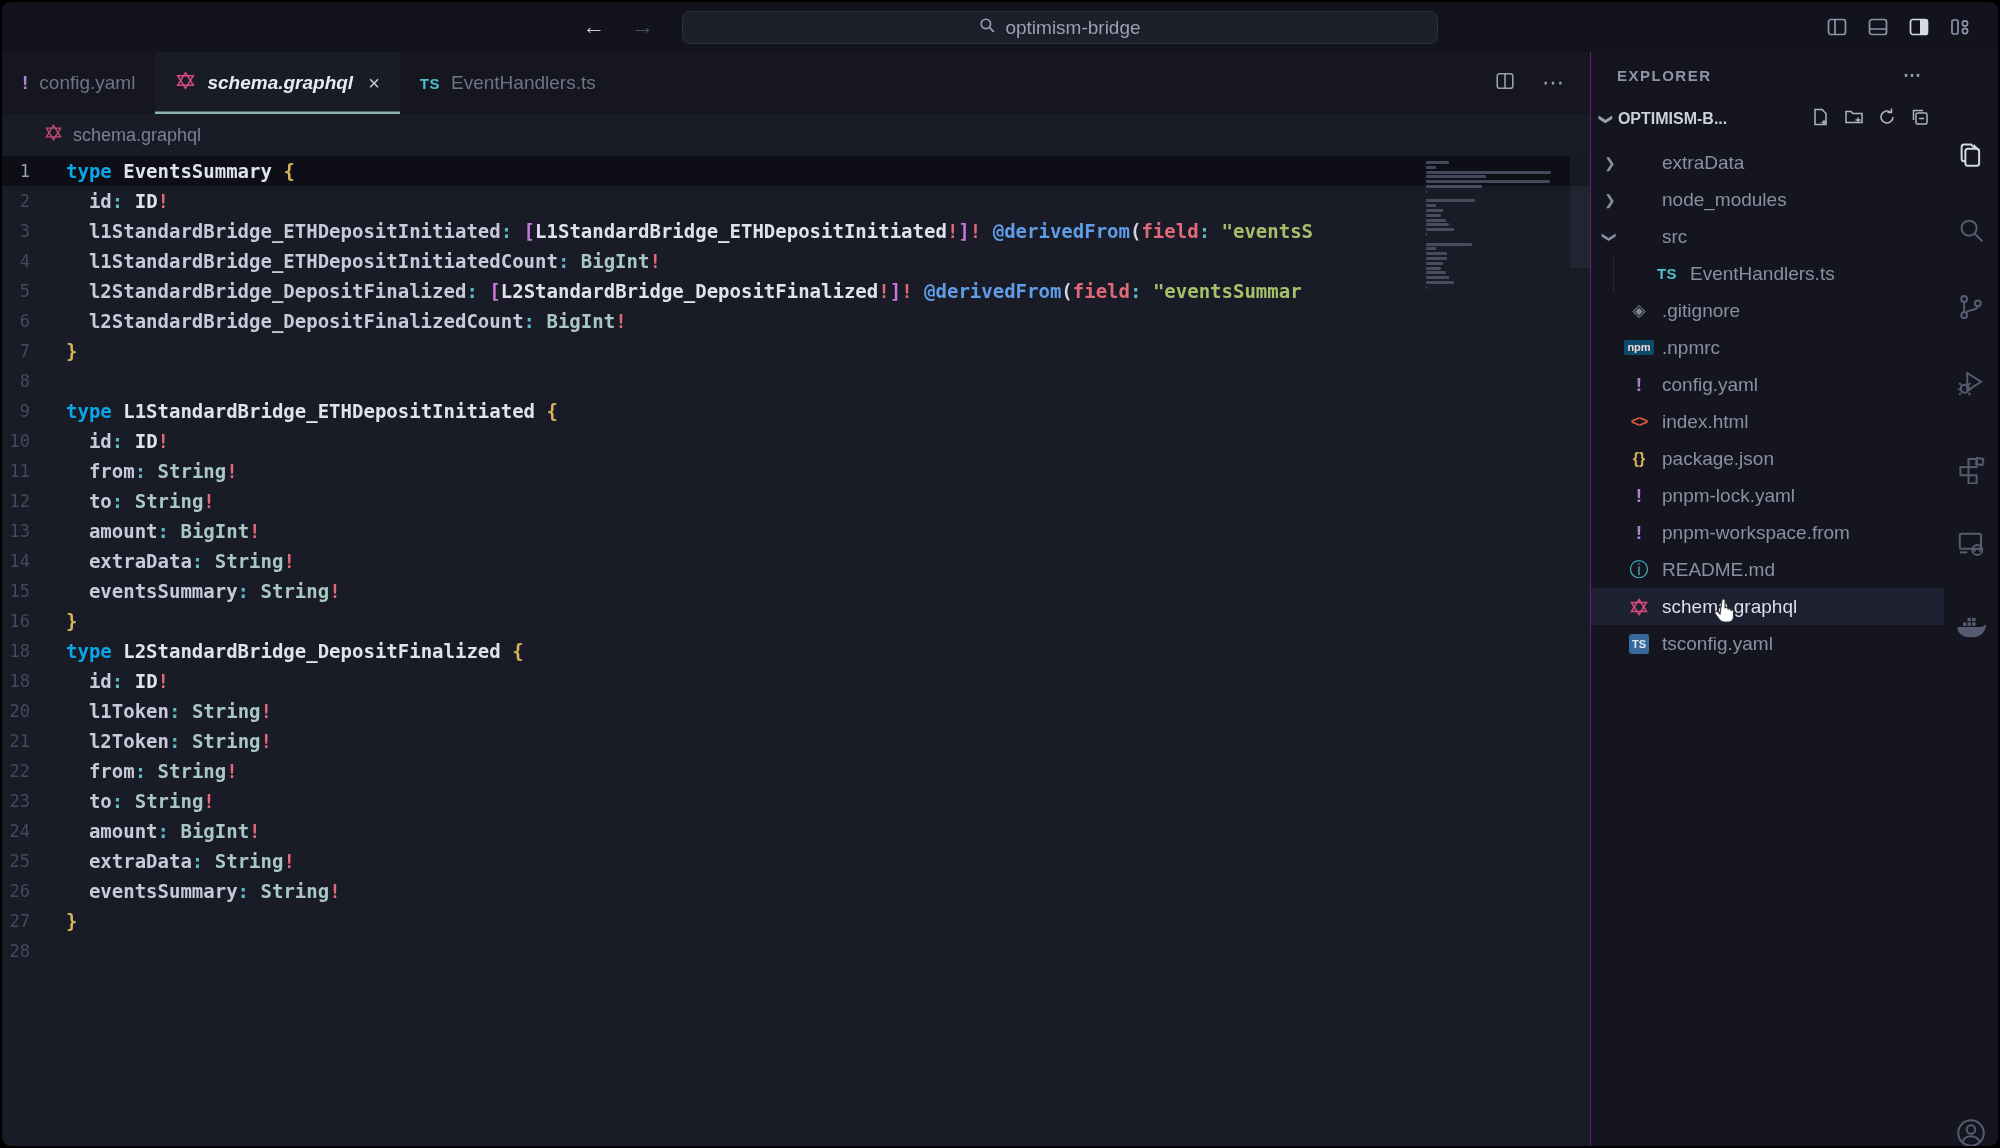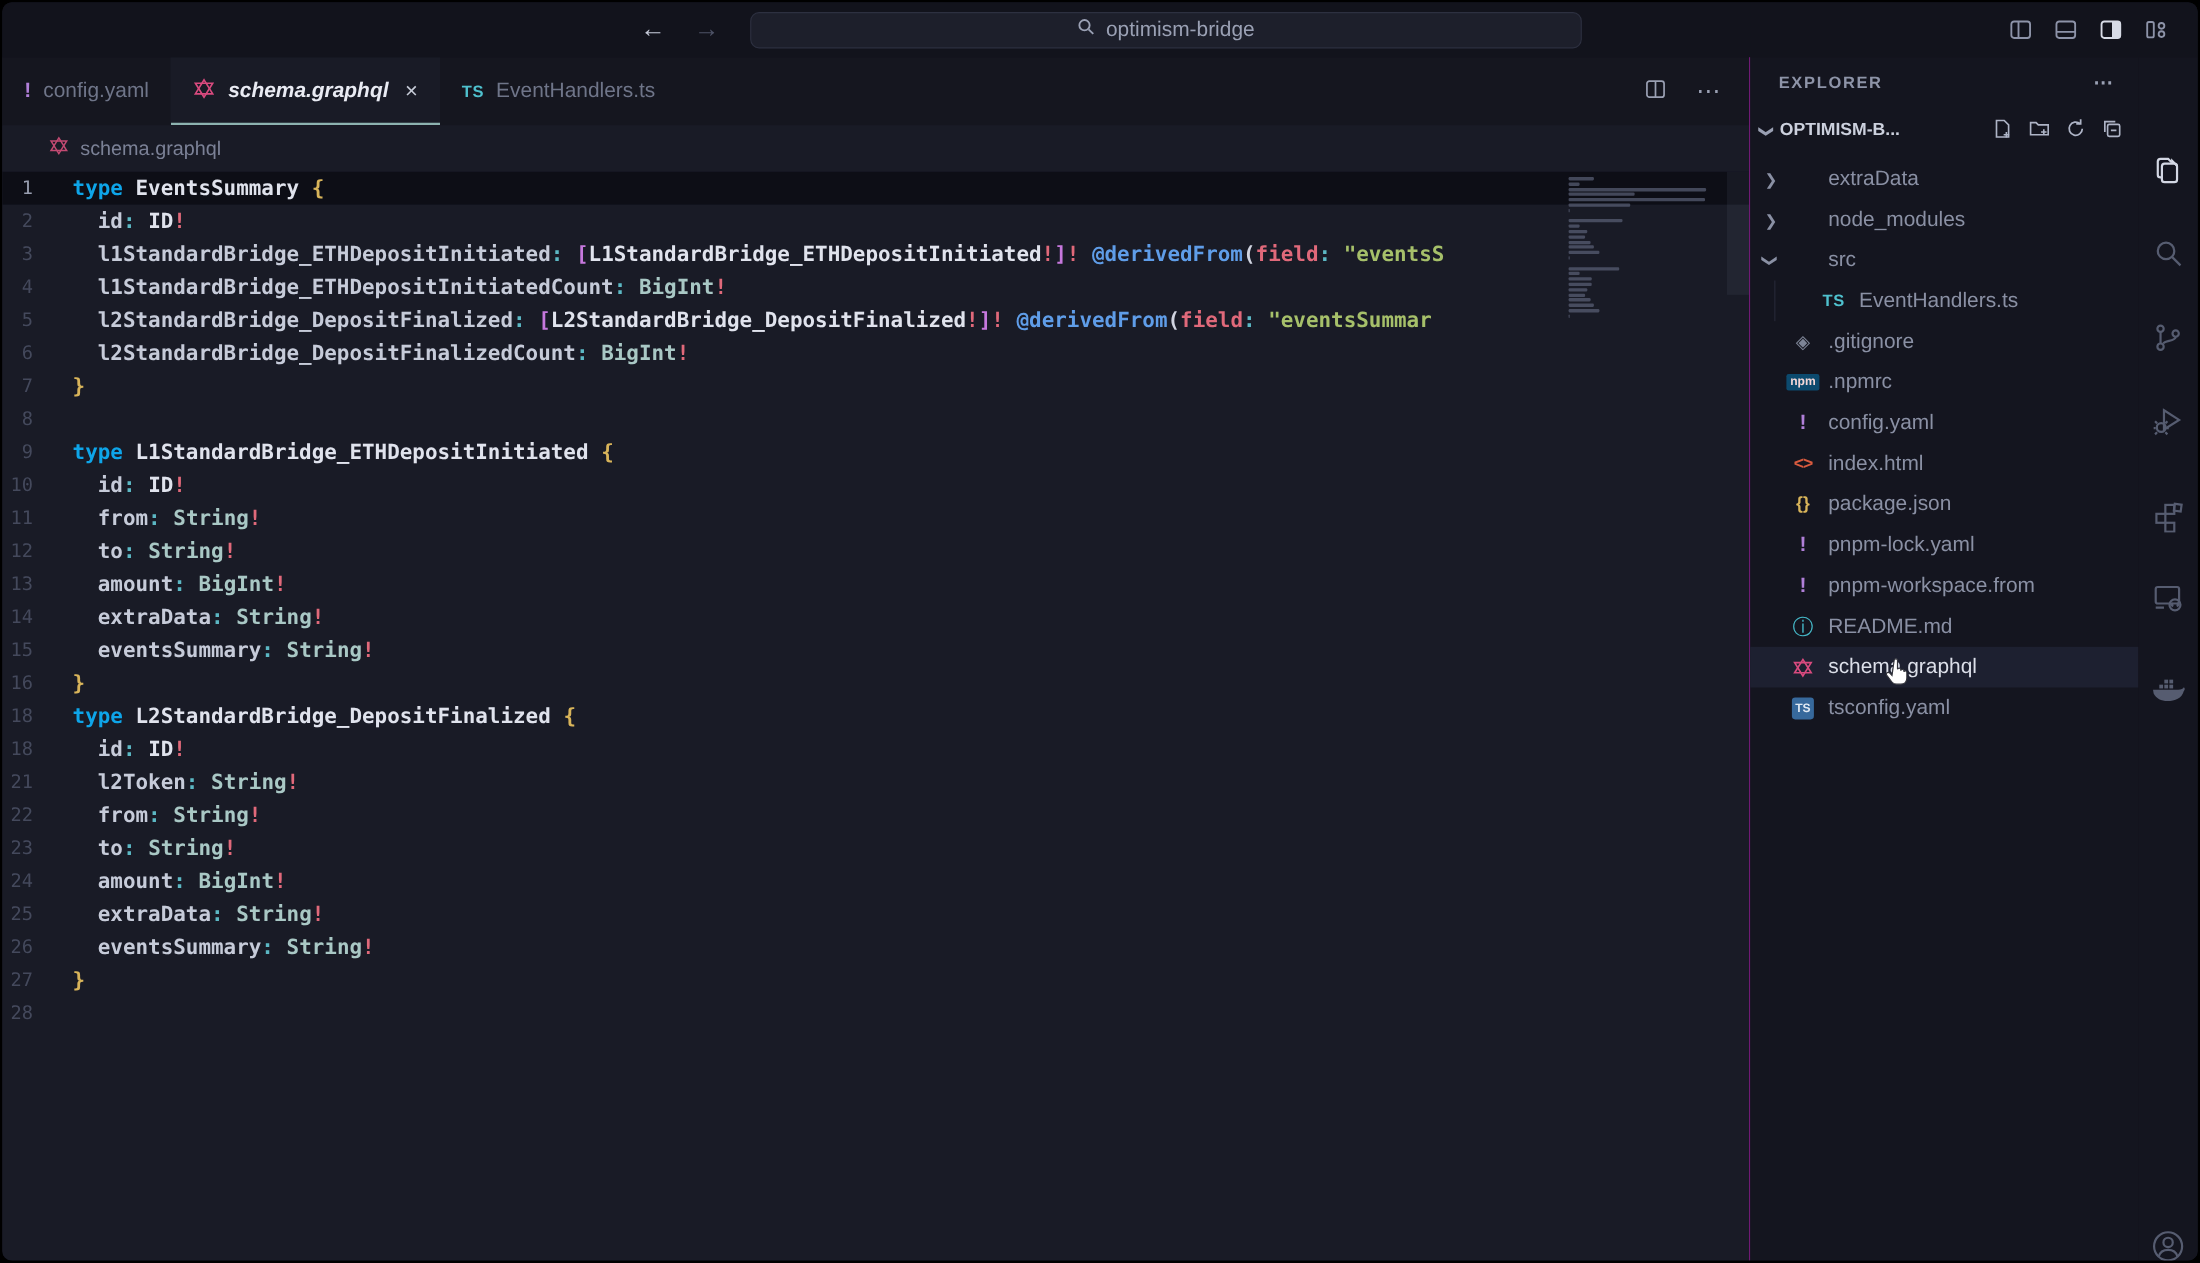--- a/index.html
+++ b/index.html
@@ -199,20 +199,21 @@
             <div class="code-row"><span class="ln">9</span><span class="code-text"><span class="tk-k">type</span><span class="tk-w"> </span><span class="tk-t">L1StandardBridge_ETHDepositInitiated</span><span class="tk-w"> </span><span class="tk-b">{</span></span></div>
             <div class="code-row"><span class="ln">10</span><span class="code-text"><span class="tk-w">  </span><span class="tk-f">id</span><span class="tk-c">:</span><span class="tk-w"> </span><span class="tk-i">ID</span><span class="tk-x">!</span></span></div>
             <div class="code-row"><span class="ln">11</span><span class="code-text"><span class="tk-w">  </span><span class="tk-f">from</span><span class="tk-c">:</span><span class="tk-w"> </span><span class="tk-s">String</span><span class="tk-x">!</span></span></div>
             <div class="code-row"><span class="ln">12</span><span class="code-text"><span class="tk-w">  </span><span class="tk-f">to</span><span class="tk-c">:</span><span class="tk-w"> </span><span class="tk-s">String</span><span class="tk-x">!</span></span></div>
             <div class="code-row"><span class="ln">13</span><span class="code-text"><span class="tk-w">  </span><span class="tk-f">amount</span><span class="tk-c">:</span><span class="tk-w"> </span><span class="tk-s">BigInt</span><span class="tk-x">!</span></span></div>
             <div class="code-row"><span class="ln">14</span><span class="code-text"><span class="tk-w">  </span><span class="tk-f">extraData</span><span class="tk-c">:</span><span class="tk-w"> </span><span class="tk-s">String</span><span class="tk-x">!</span></span></div>
             <div class="code-row"><span class="ln">15</span><span class="code-text"><span class="tk-w">  </span><span class="tk-f">eventsSummary</span><span class="tk-c">:</span><span class="tk-w"> </span><span class="tk-s">String</span><span class="tk-x">!</span></span></div>
             <div class="code-row"><span class="ln">16</span><span class="code-text"><span class="tk-b">}</span></span></div>
             <div class="code-row"><span class="ln">18</span><span class="code-text"><span class="tk-k">type</span><span class="tk-w"> </span><span class="tk-t">L2StandardBridge_DepositFinalized</span><span class="tk-w"> </span><span class="tk-b">{</span></span></div>
             <div class="code-row"><span class="ln">18</span><span class="code-text"><span class="tk-w">  </span><span class="tk-f">id</span><span class="tk-c">:</span><span class="tk-w"> </span><span class="tk-i">ID</span><span class="tk-x">!</span></span></div>
+            <div class="code-row"><span class="ln">20</span><span class="code-text"><span class="tk-w">  </span><span class="tk-f">l1Token</span><span class="tk-c">:</span><span class="tk-w"> </span><span class="tk-s">String</span><span class="tk-x">!</span></span></div>
             <div class="code-row"><span class="ln">21</span><span class="code-text"><span class="tk-w">  </span><span class="tk-f">l2Token</span><span class="tk-c">:</span><span class="tk-w"> </span><span class="tk-s">String</span><span class="tk-x">!</span></span></div>
             <div class="code-row"><span class="ln">22</span><span class="code-text"><span class="tk-w">  </span><span class="tk-f">from</span><span class="tk-c">:</span><span class="tk-w"> </span><span class="tk-s">String</span><span class="tk-x">!</span></span></div>
             <div class="code-row"><span class="ln">23</span><span class="code-text"><span class="tk-w">  </span><span class="tk-f">to</span><span class="tk-c">:</span><span class="tk-w"> </span><span class="tk-s">String</span><span class="tk-x">!</span></span></div>
             <div class="code-row"><span class="ln">24</span><span class="code-text"><span class="tk-w">  </span><span class="tk-f">amount</span><span class="tk-c">:</span><span class="tk-w"> </span><span class="tk-s">BigInt</span><span class="tk-x">!</span></span></div>
             <div class="code-row"><span class="ln">25</span><span class="code-text"><span class="tk-w">  </span><span class="tk-f">extraData</span><span class="tk-c">:</span><span class="tk-w"> </span><span class="tk-s">String</span><span class="tk-x">!</span></span></div>
             <div class="code-row"><span class="ln">26</span><span class="code-text"><span class="tk-w">  </span><span class="tk-f">eventsSummary</span><span class="tk-c">:</span><span class="tk-w"> </span><span class="tk-s">String</span><span class="tk-x">!</span></span></div>
             <div class="code-row"><span class="ln">27</span><span class="code-text"><span class="tk-b">}</span></span></div>
             <div class="code-row"><span class="ln">28</span><span class="code-text"></span></div>
           </div>
         <div class="minimap" id="minimap">

